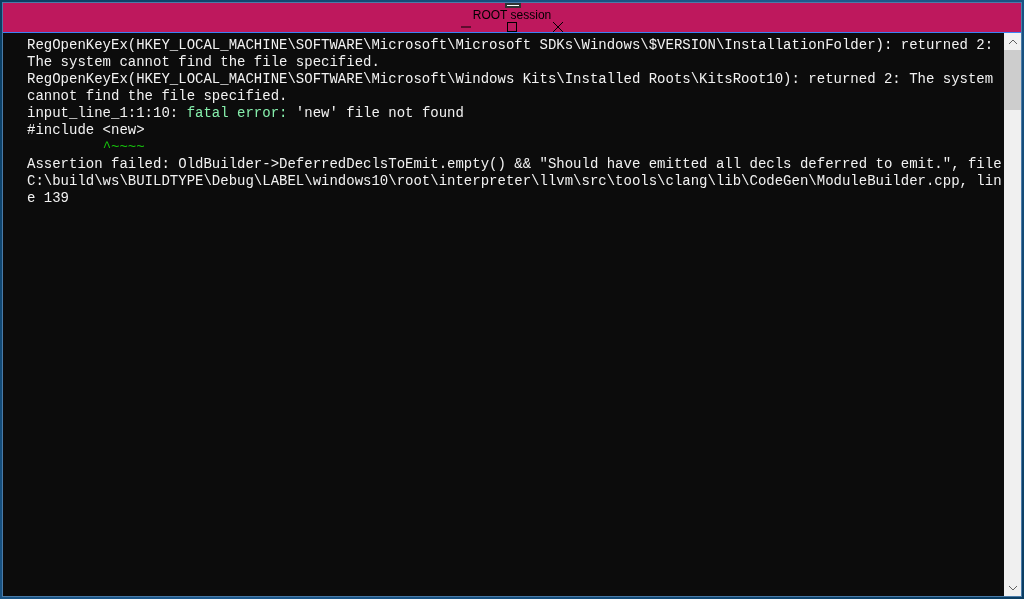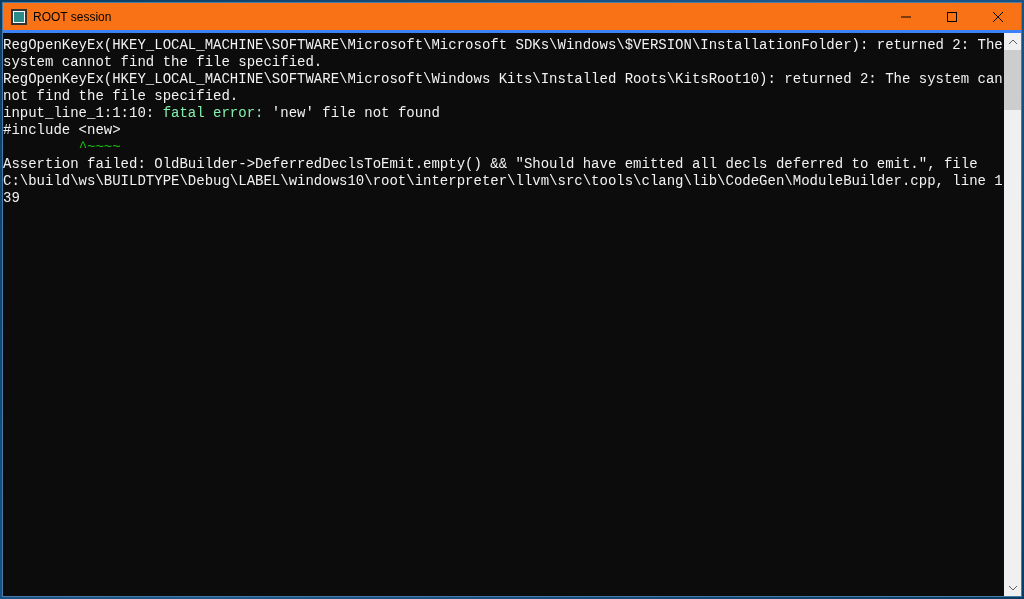--- a/index.html
+++ b/index.html
@@ -21,24 +21,25 @@
       left: 2px;
       width: 1020px;
       height: 595px;
       background: #ffffff;
       border: 1px solid #4a7ba8;
       display: flex;
       flex-direction: column;
     }
     .titlebar {
       height: 30px;
-      background: #f97316;
+      background: #be185d;
       display: flex;
       align-items: center;
-      border-bottom: 3px solid #3b82f6;
+      border-bottom: 1px solid #3b82f6;
+      flex-direction: column;
     }
     .titlebar-icon {
       width: 16px;
       height: 16px;
       margin-left: 8px;
       margin-right: 6px;
       background: #ffffff;
       border: 2px solid #333;
       position: relative;
     }
@@ -81,20 +82,21 @@
     .console-content {
       flex: 1;
       padding: 4px 0;
       font-family: Consolas, "Courier New", monospace;
       font-size: 14px;
       line-height: 17px;
       color: #cccccc;
       white-space: pre-wrap;
       word-break: break-all;
       overflow: hidden;
+      margin-left: 24px;
     }
     .console-line {
       display: block;
     }
     .text-white {
       color: #f2f2f2;
     }
     .text-red {
       color: #86efac;
     }

